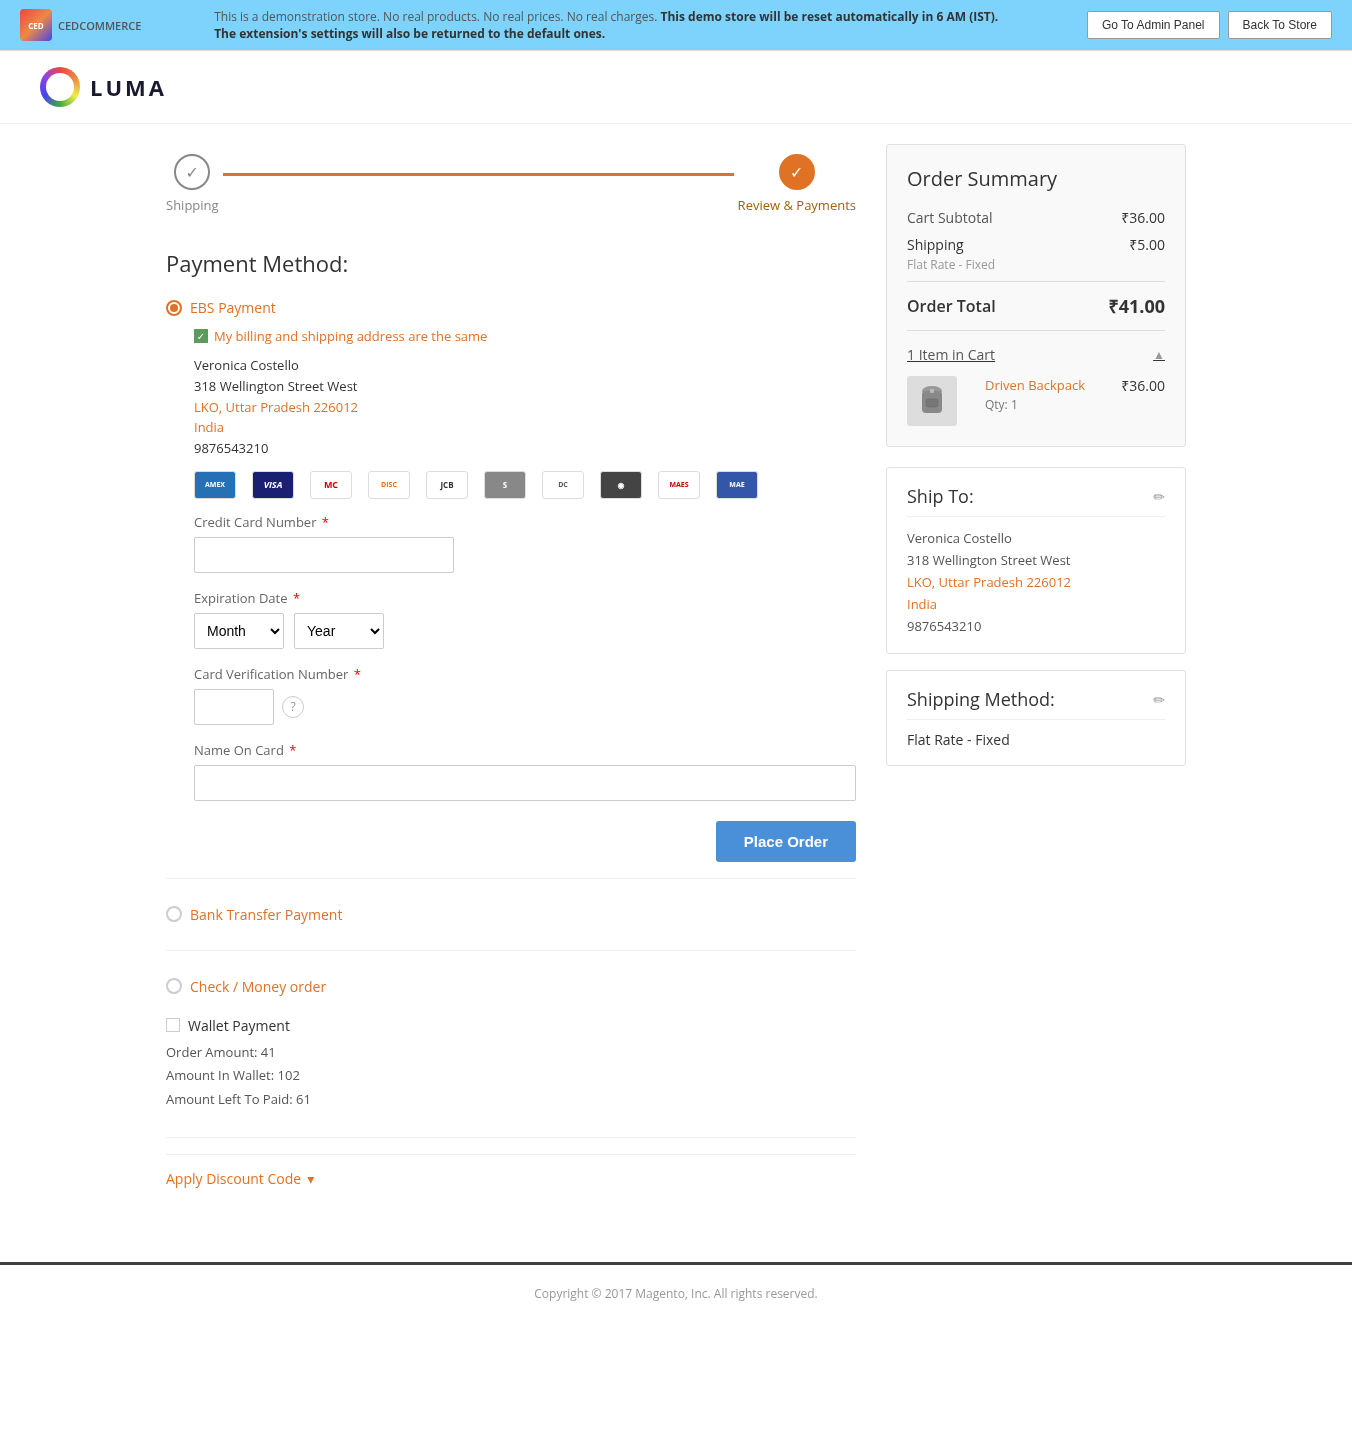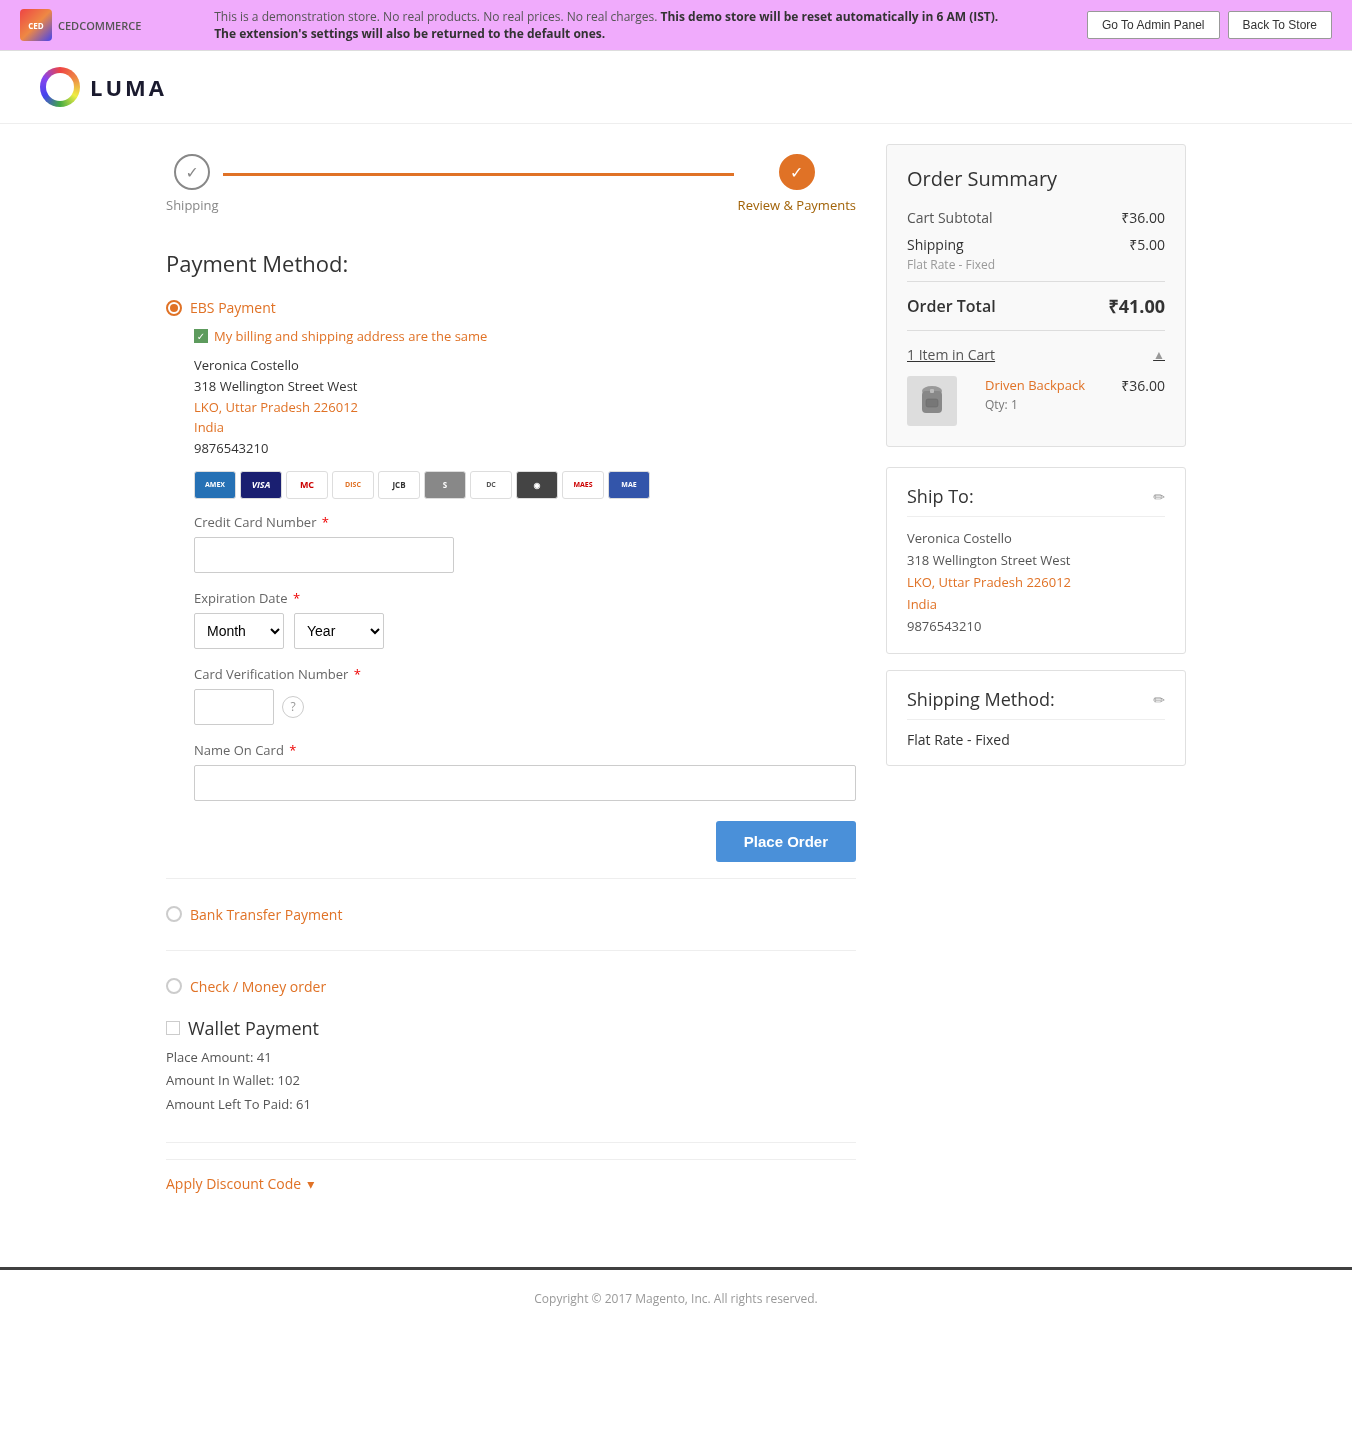--- a/index.html
+++ b/index.html
@@ -1,20 +1,20 @@
 <!DOCTYPE html>
 <html><head>
   <meta charset="utf-8">
   <style>
     * { box-sizing: border-box; margin: 0; padding: 0; }
     body { font-family: 'Open Sans', Arial, sans-serif; font-size: 14px; color: #333; background: #fff; }
 
     
     .demo-banner {
-      background: #f0abfc;
+      background: #7dd3fc;
       border-bottom: 1px solid #ddd;
       padding: 8px 20px;
       display: flex;
       justify-content: space-between;
       align-items: center;
     }
     .demo-banner-text { font-size: 12px; color: #555; max-width: 800px; }
     .demo-banner-text strong { color: #333; }
     .demo-banner-buttons { display: flex; gap: 8px; }
     .demo-btn {
@@ -135,21 +135,21 @@
       display: flex; align-items: center; justify-content: center;
       color: #fff; font-size: 10px; flex-shrink: 0;
     }
     .billing-same-label { color: #e07226; font-size: 13px; }
 
     .address-block { margin-bottom: 12px; }
     .address-block p { font-size: 13px; color: #333; line-height: 1.6; }
     .address-block .link-text { color: #e07226; }
 
     
-    .card-logos { display: flex; gap: 4px; margin-bottom: 14px; flex-wrap: wrap; }
+    .card-logos { display: flex; gap: 16px; margin-bottom: 14px; flex-wrap: wrap; }
     .card-logo {
       height: 28px; width: 42px;
       border: 1px solid #ddd;
       border-radius: 3px;
       background: #222;
       display: flex; align-items: center; justify-content: center;
       font-size: 7px;
       font-weight: bold;
       color: #fff;
     }
@@ -224,21 +224,21 @@
 
     
     .wallet-section { padding: 10px 0; }
     .wallet-checkbox-row { display: flex; align-items: center; gap: 8px; margin-bottom: 6px; }
     .checkbox-sq {
       width: 14px; height: 14px;
       border: 1px solid #ccc;
       background: #fff;
       flex-shrink: 0;
     }
-    .wallet-label { font-size: 18px; color: #333; }
+    .wallet-label { font-size: 14px; color: #333; }
     .wallet-info { font-size: 13px; color: #555; line-height: 1.8; margin-left: 0; }
 
     
     .apply-discount {
       padding: 14px 0;
       border-top: 1px solid #eee;
     }
     .apply-discount-link {
       display: flex; align-items: center; gap: 6px;
       color: #e07226;
@@ -505,21 +505,21 @@
       <div class="radio-btn"></div>
       <span class="alt-payment-label">Check / Money order</span>
     </div>
 
     <div class="wallet-section">
       <div class="wallet-checkbox-row">
         <div class="checkbox-sq"></div>
         <span class="wallet-label">Wallet Payment</span>
       </div>
       <div class="wallet-info">
-        <span>Place Amount:</span>
+        <span>Order Amount:</span>
         <span>41</span><br>
         <span>Amount In Wallet:</span>
         <span>102</span><br>
         <span>Amount Left To Paid:</span>
         <span>61</span>
       </div>
     </div>
 
     <hr class="divider">
 

